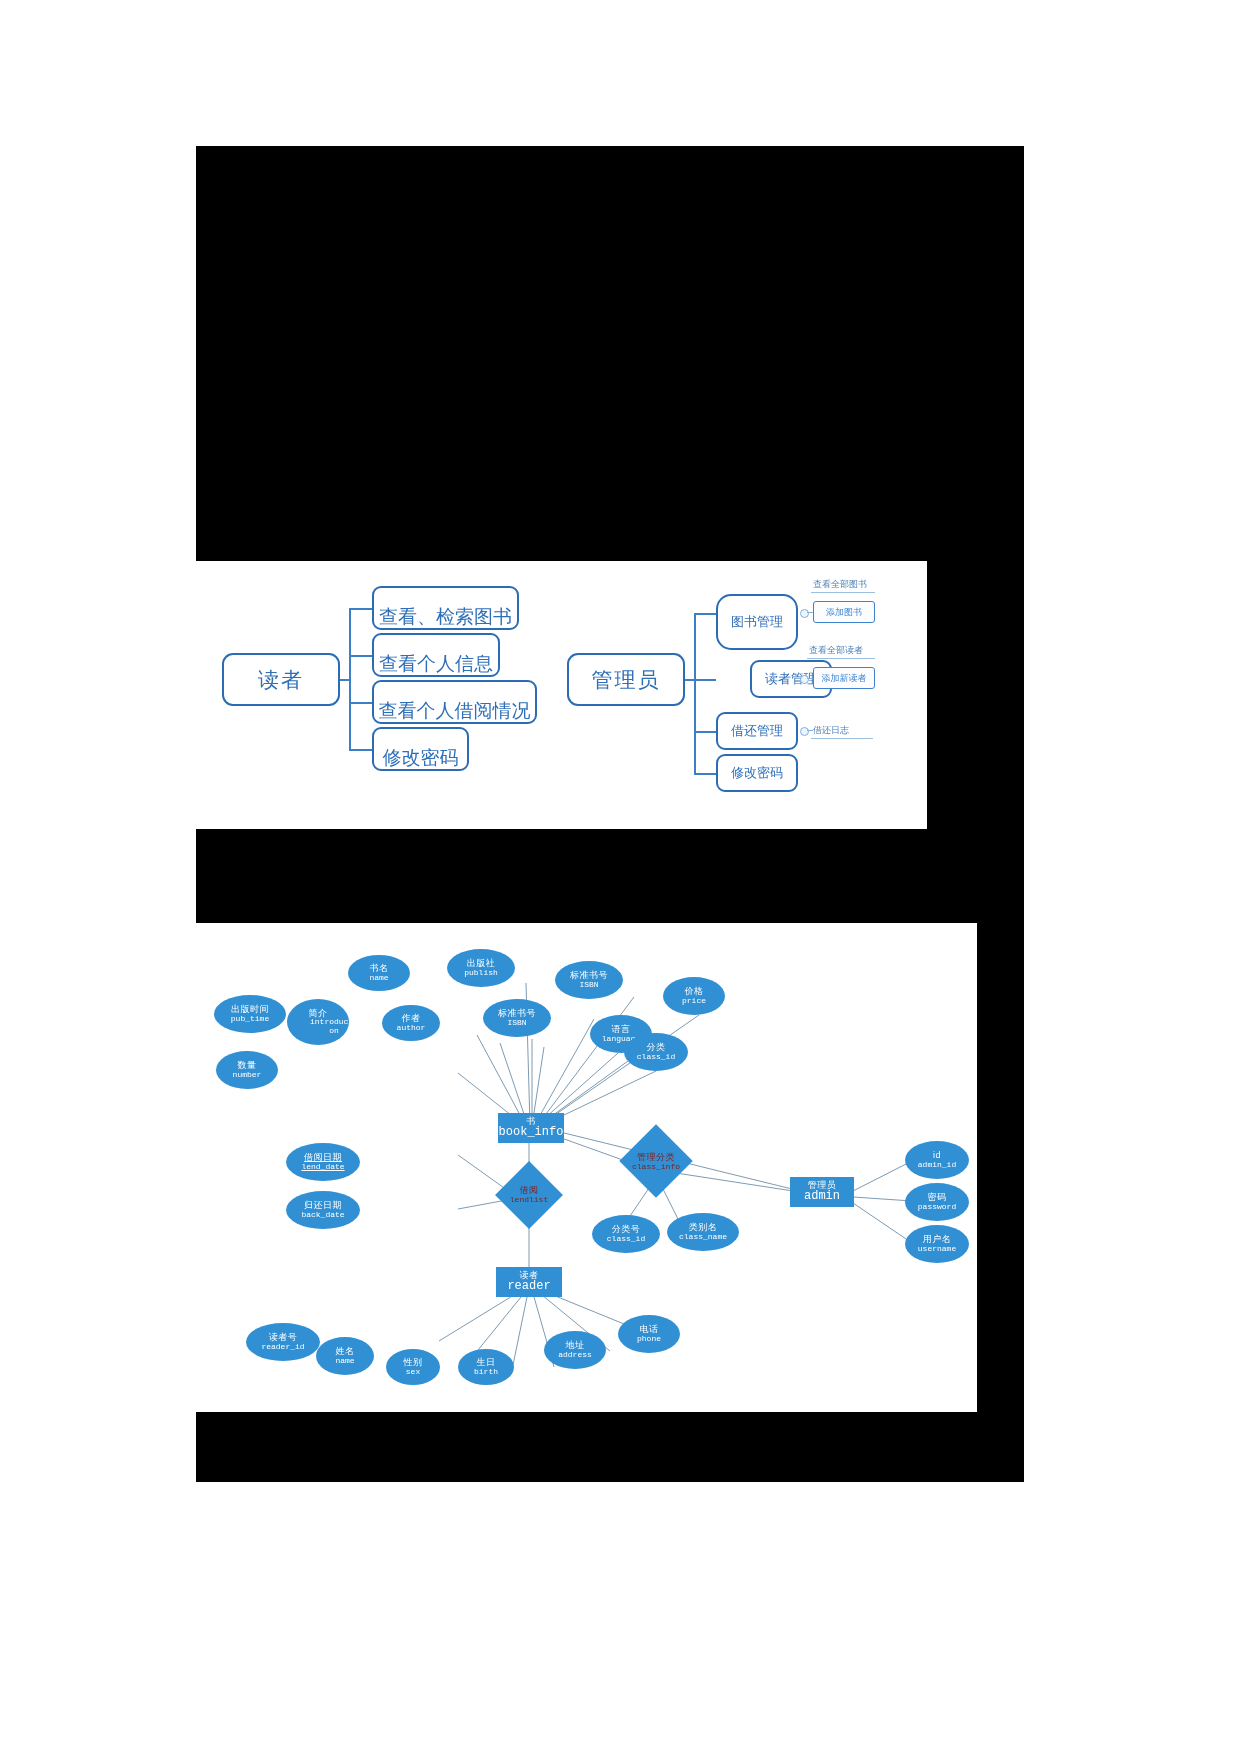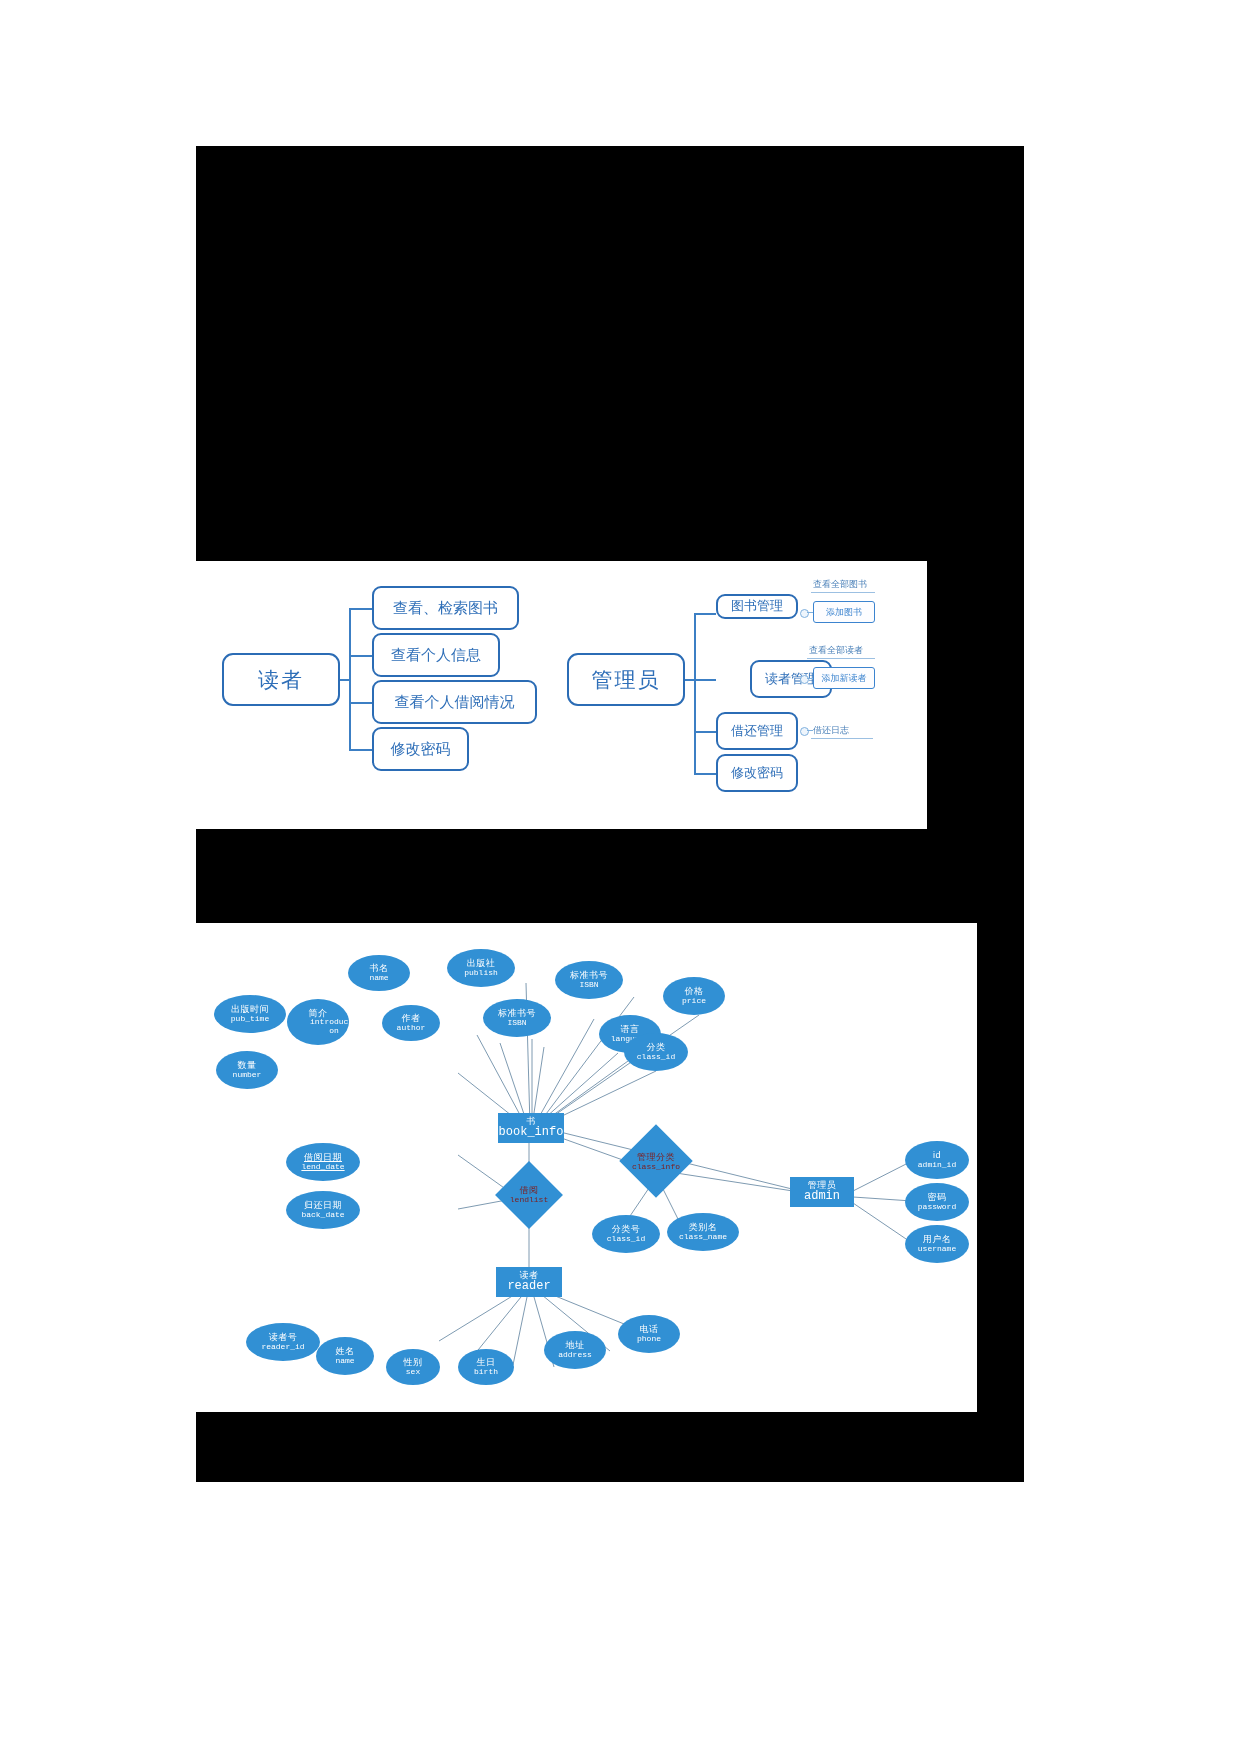--- a/index.html
+++ b/index.html
@@ -5,21 +5,21 @@
   html,body{margin:0;padding:0;background:#ffffff;}
   body{font-family:"Liberation Sans",sans-serif;}
   #page{position:relative;width:1240px;height:1754px;background:#ffffff;overflow:hidden;}
   #sheet{position:absolute;left:196px;top:146px;width:828px;height:1336px;background:#000000;}
 
   
   #mindmap{position:absolute;left:0px;top:415px;width:731px;height:268px;background:#ffffff;overflow:hidden;}
   .mm-node{position:absolute;box-sizing:border-box;border:2px solid #2b6cb5;border-radius:9px;background:#ffffff;
            color:#2f6fb8;display:flex;align-items:center;justify-content:center;text-align:center;line-height:1.1;}
   .mm-root{font-size:21px;letter-spacing:2px;border-width:2.4px;border-radius:11px;}
-  .mm-l1{font-size:15px;}
+  .mm-l1{font-size:19px;align-items:flex-end;}
   .mm-l1s{font-size:13px;}
   .mm-sub{position:absolute;box-sizing:border-box;border:1.4px solid #3c84cf;border-radius:3px;background:#fdfdff;
           color:#3c84cf;font-size:9px;display:flex;align-items:center;justify-content:center;}
   .mm-plain{position:absolute;color:#4a80b8;font-size:9px;white-space:nowrap;}
   .mm-line{position:absolute;background:#3c7fc4;}
   .mm-conn{position:absolute;border:1.3px solid #7fb0de;border-radius:50%;width:7px;height:7px;background:#eef5fc;}
   .mm-underline{position:absolute;height:1px;background:#9cc0e2;}
 
   
   #er{position:absolute;left:0px;top:777px;width:781px;height:489px;background:#ffffff;overflow:hidden;}
@@ -76,21 +76,21 @@
       <div class="mm-line" style="left:498px;top:52px;width:1.6px;height:160px;"></div>
       <div class="mm-line" style="left:498px;top:52px;width:22px;height:1.6px;"></div>
       <div class="mm-line" style="left:498px;top:118px;width:22px;height:1.6px;"></div>
       <div class="mm-line" style="left:498px;top:170px;width:22px;height:1.6px;"></div>
       <div class="mm-line" style="left:498px;top:212px;width:22px;height:1.6px;"></div>
 
       <div class="mm-node mm-root" style="left:371px;top:92px;width:118px;height:53px;">
         <span>管理员</span>
       </div>
 
-      <div class="mm-node mm-l1s" style="left:520px;top:33px;width:82px;height:25px;">
+      <div class="mm-node mm-l1s" style="left:520px;top:33px;width:82px;height:56px;border-radius:15px;">
         <span>图书管理</span>
       </div>
       <div class="mm-node mm-l1s" style="left:520px;top:99px;width:82px;height:38px;margin-left:34px;">
         <span>读者管理</span>
       </div>
       <div class="mm-node mm-l1s" style="left:520px;top:151px;width:82px;height:38px;">
         <span>借还管理</span>
       </div>
       <div class="mm-node mm-l1s" style="left:520px;top:193px;width:82px;height:38px;">
         <span>修改密码</span>
@@ -191,21 +191,21 @@
         <span class="en">ISBN</span>
       </div>
       <div class="ell" style="left:359px;top:38px;width:68px;height:38px;">
         <span class="cn">标准书号</span>
         <span class="en">ISBN</span>
       </div>
       <div class="ell" style="left:467px;top:54px;width:62px;height:38px;">
         <span class="cn">价格</span>
         <span class="en">price</span>
       </div>
-      <div class="ell" style="left:403px;top:92px;width:62px;height:38px;">
+      <div class="ell" style="left:394px;top:92px;width:62px;height:38px;">
         <span class="cn">语言</span>
         <span class="en">language</span>
       </div>
       <div class="ell" style="left:428px;top:110px;width:64px;height:38px;">
         <span class="cn">分类</span>
         <span class="en">class_id</span>
       </div>
       <div class="ell" style="left:20px;top:128px;width:62px;height:38px;">
         <span class="cn">数量</span>
         <span class="en">number</span>

